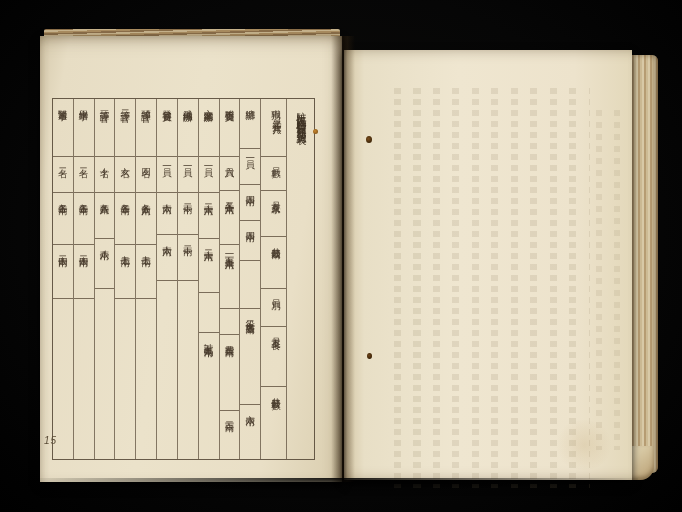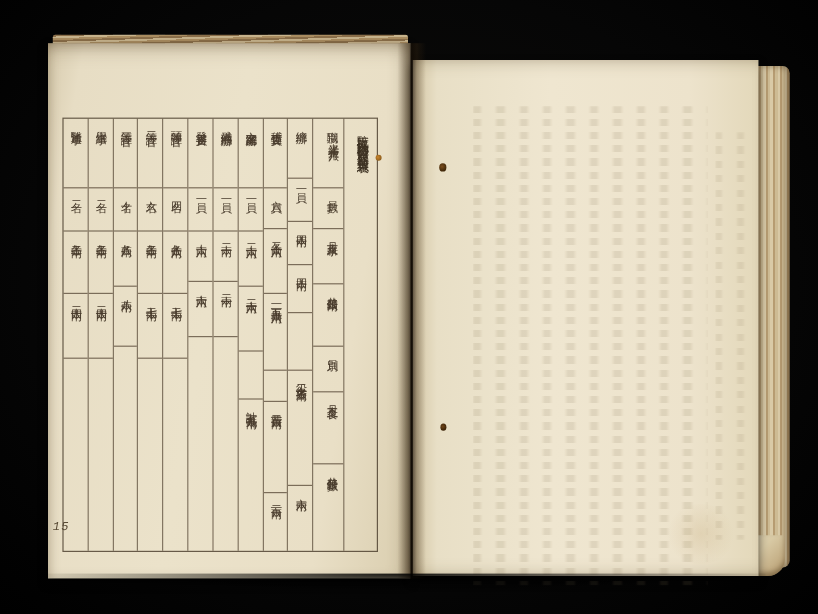--- a/index.html
+++ b/index.html
@@ -61,21 +61,21 @@
     color:#473a2b;text-align:left;overflow:hidden;
     padding-top:3px;margin:0 auto;width:100%;
   }
   .cell.nb{border-bottom:none;}
   .title-col{writing-mode:vertical-rl;text-orientation:upright;padding-top:5px;}
   .title-col .t1{font-size:10px;letter-spacing:1.5px;color:#3d3122;line-height:26px;}
   .title-col .t2{font-size:9px;letter-spacing:1px;color:#4a3d2c;margin-top:8px;line-height:22px;}
   .page-number{
     position:absolute;left:4px;top:399px;font-style:italic;
     font-size:10px;color:#584a35;letter-spacing:1px;
-    font-family:Liberation Mono, monospace;
+    font-family:Liberation Sans, sans-serif;
   }
   
   .bleedthrough{
     position:absolute;left:50px;top:38px;width:196px;height:400px;
     background:repeating-linear-gradient(90deg, rgba(138,122,90,.28) 0 7px, rgba(138,122,90,0) 7px 19.5px);
     -webkit-mask-image:repeating-linear-gradient(180deg,#000 0 6px,transparent 6px 11px);
     mask-image:repeating-linear-gradient(180deg,#000 0 6px,transparent 6px 11px);
     filter:blur(.7px);opacity:.55;
   }
   .bleedthrough-right{

